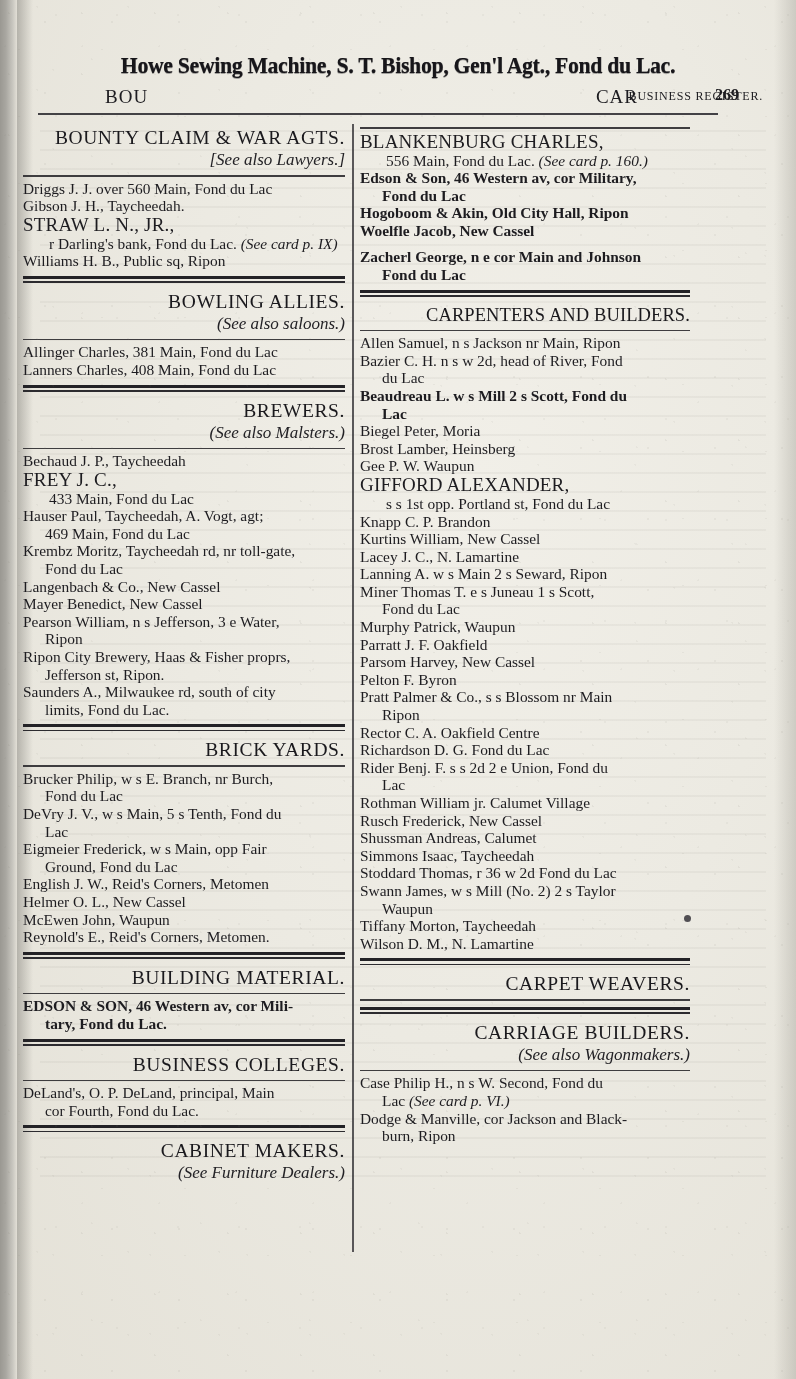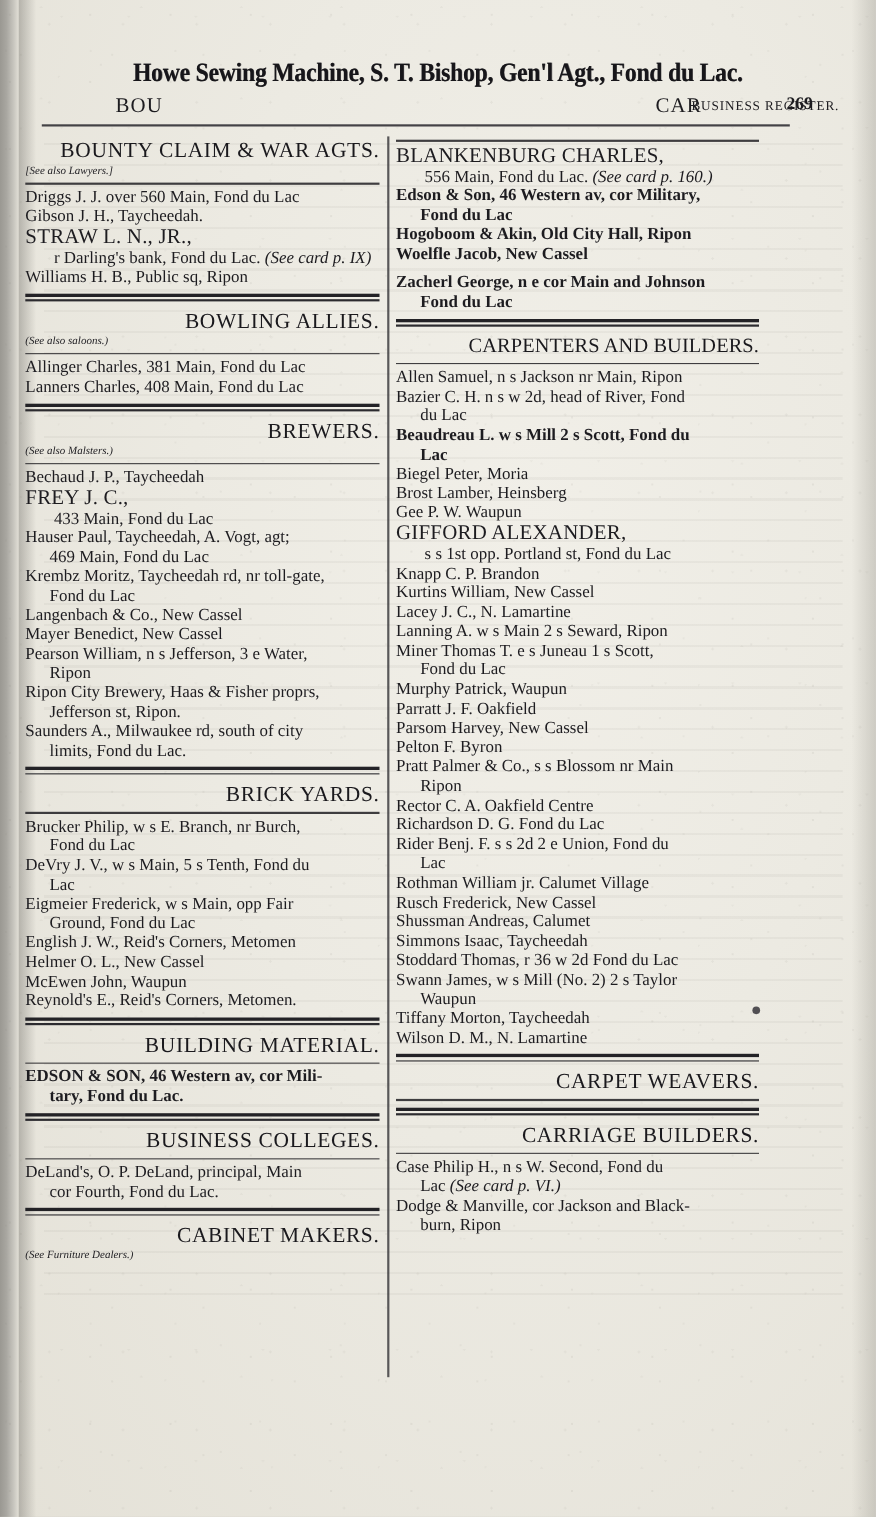--- a/index.html
+++ b/index.html
@@ -136,23 +136,23 @@
   .sec-title {
     text-align: right;
     font-size: 19.5px;
     letter-spacing: 0.6px;
     color: #1a191d;
     padding: 3px 0 1px 0;
     white-space: nowrap;
   }
   .sec-title.tight { font-size: 18.5px; letter-spacing: 0.1px; }
   .sec-sub {
-    text-align: left;
+    text-align: right;
     font-style: italic;
-    font-size: 10px;
+    font-size: 17px;
     color: #232226;
     padding-bottom: 2px;
   }
   .rule-thin {
     height: 1.5px;
     background: #2b2a2e;
     margin: 3px 0 3px 0;
     opacity: .9;
   }
   .rule-double {
@@ -355,20 +355,21 @@
         </div>
         <div class="sec-title">CARPET WEAVERS.</div>
         <div class="rule-thin"></div>
       </div>
       <div class="section">
         <div class="rule-double">
           <div class="r1"></div>
           <div class="r2"></div>
         </div>
         <div class="sec-title">CARRIAGE BUILDERS.</div>
+        <div class="sec-sub">(See also Wagonmakers.)</div>
         <div class="rule-thin"></div>
         <div class="entry"><span>Case Philip H., n s W. Second, Fond du</span><span class="cont">Lac  <i>(See card p. VI.)</i></span></div>
         <div class="entry"><span>Dodge &amp; Manville, cor Jackson and Black-</span><span class="cont">burn, Ripon</span></div>
       </div>
     </div>
 
   <div id="blot"></div>
   <div id="grain"></div>
 </div>
 

